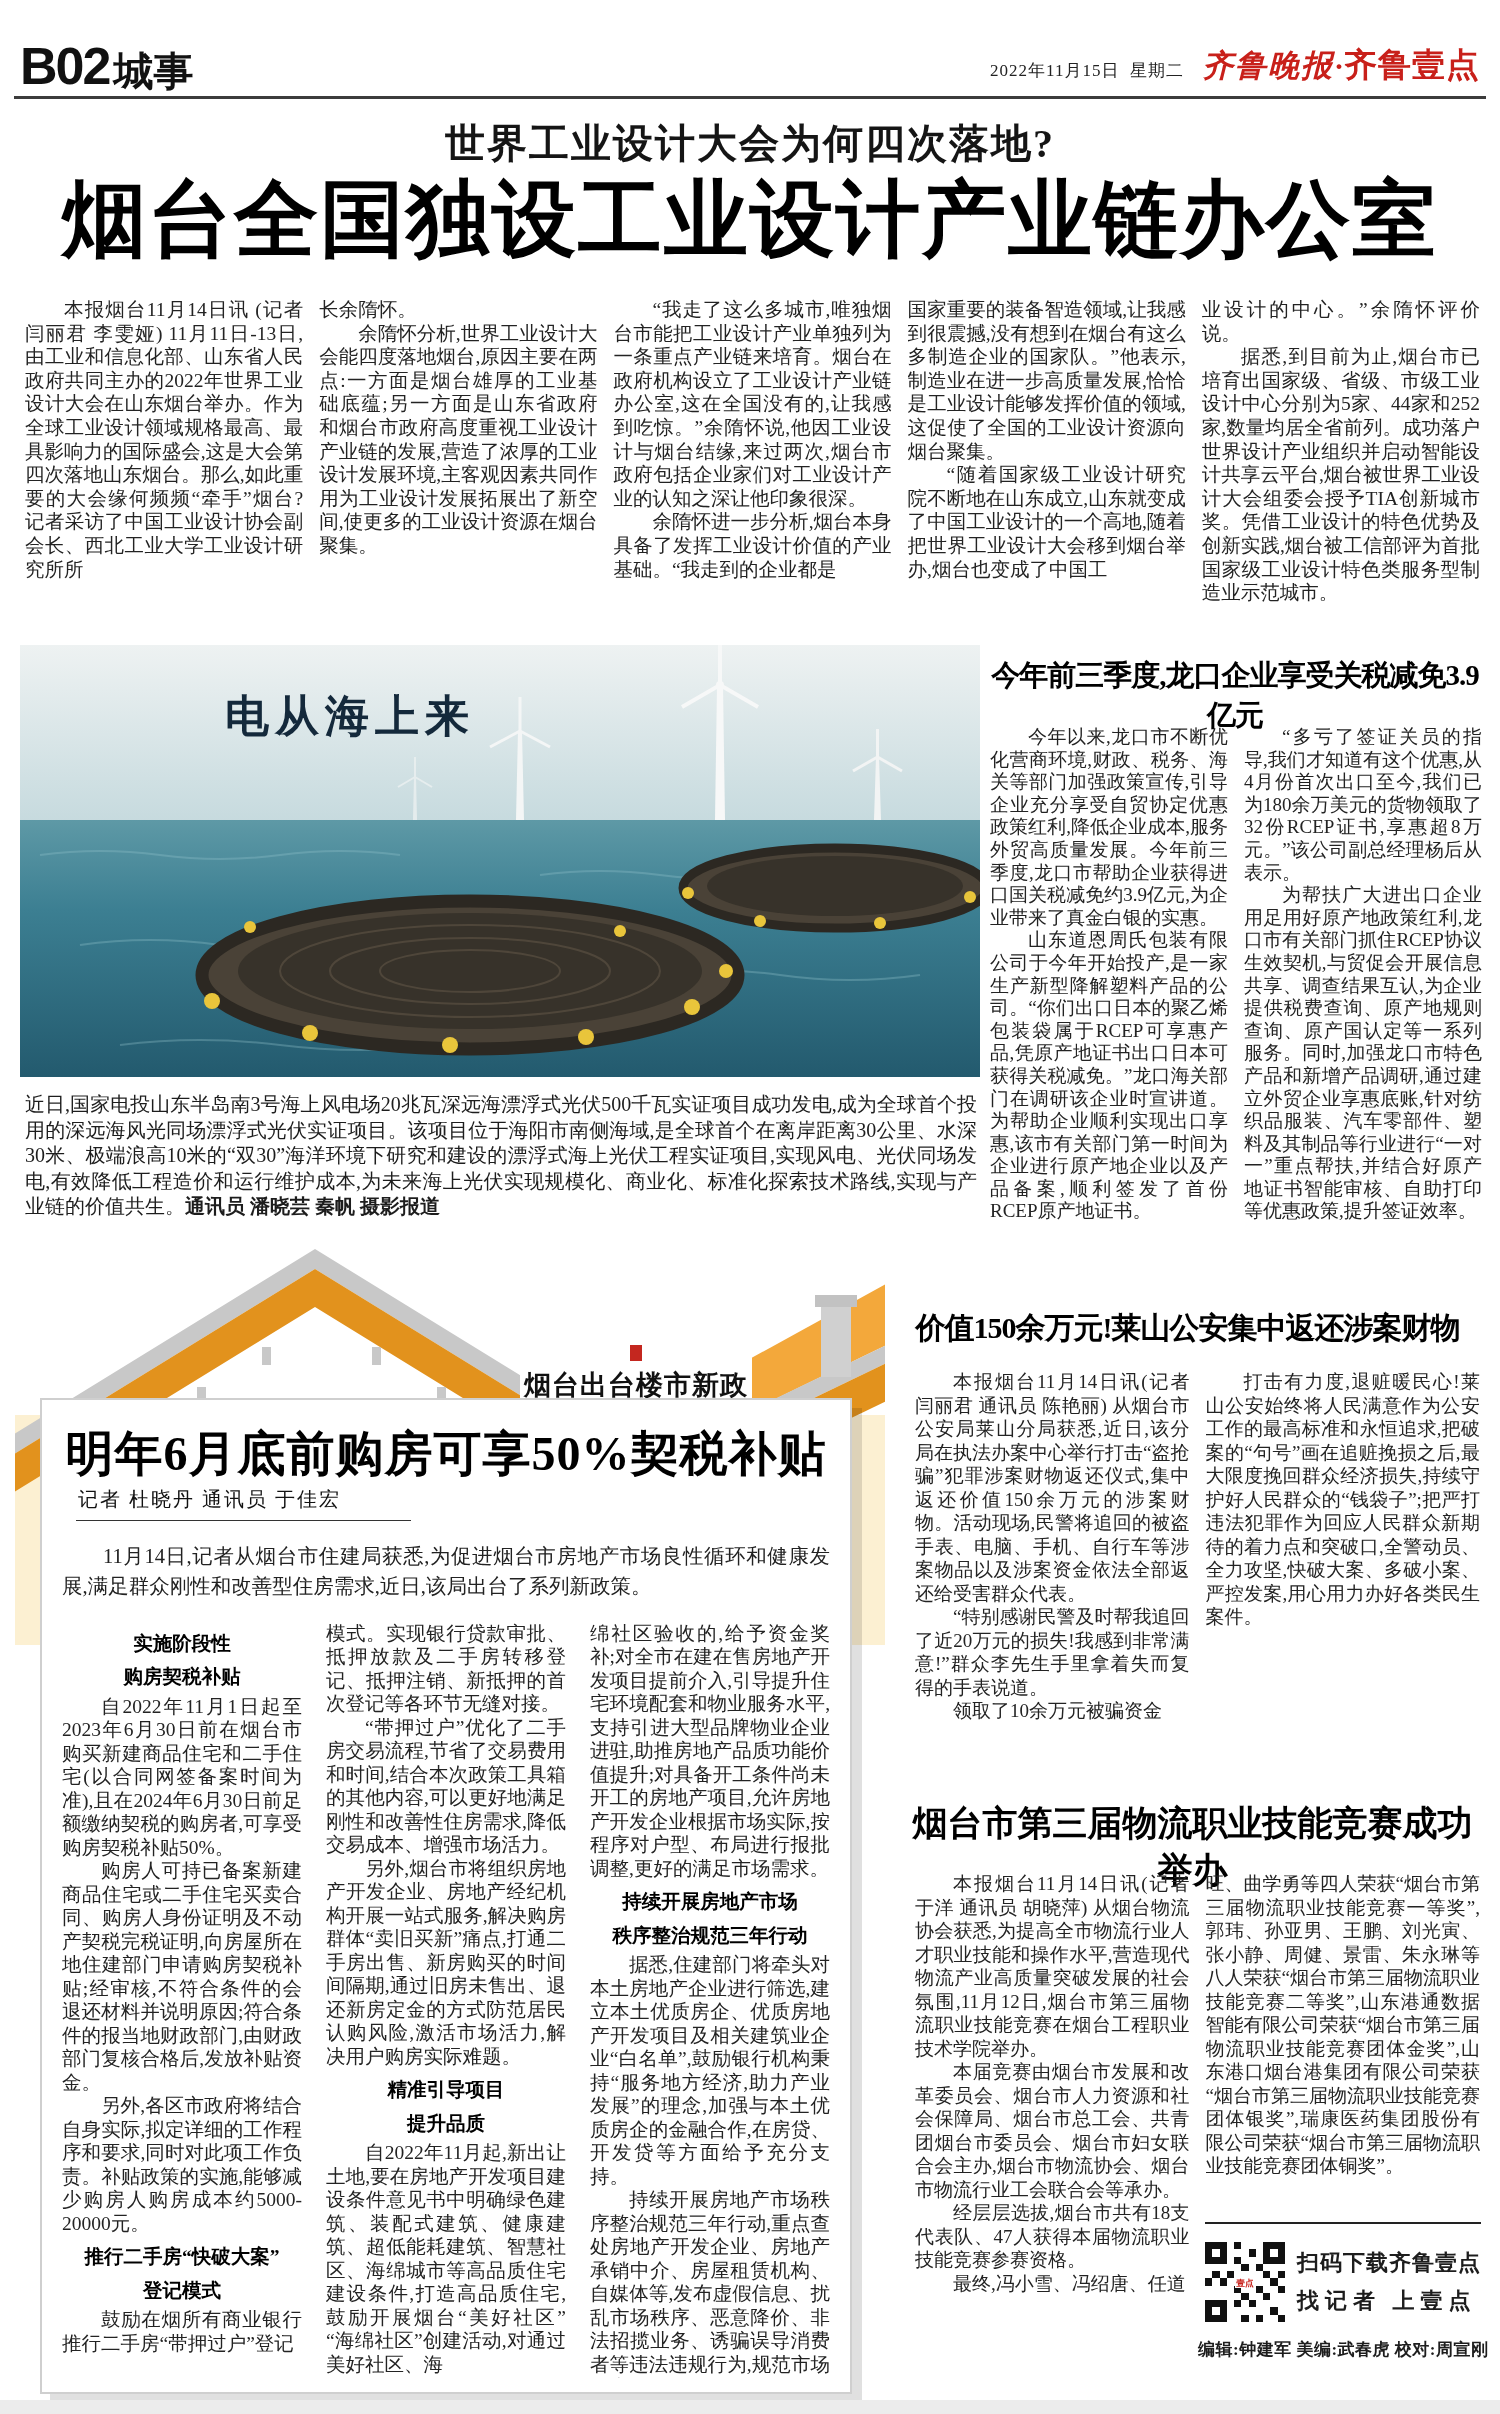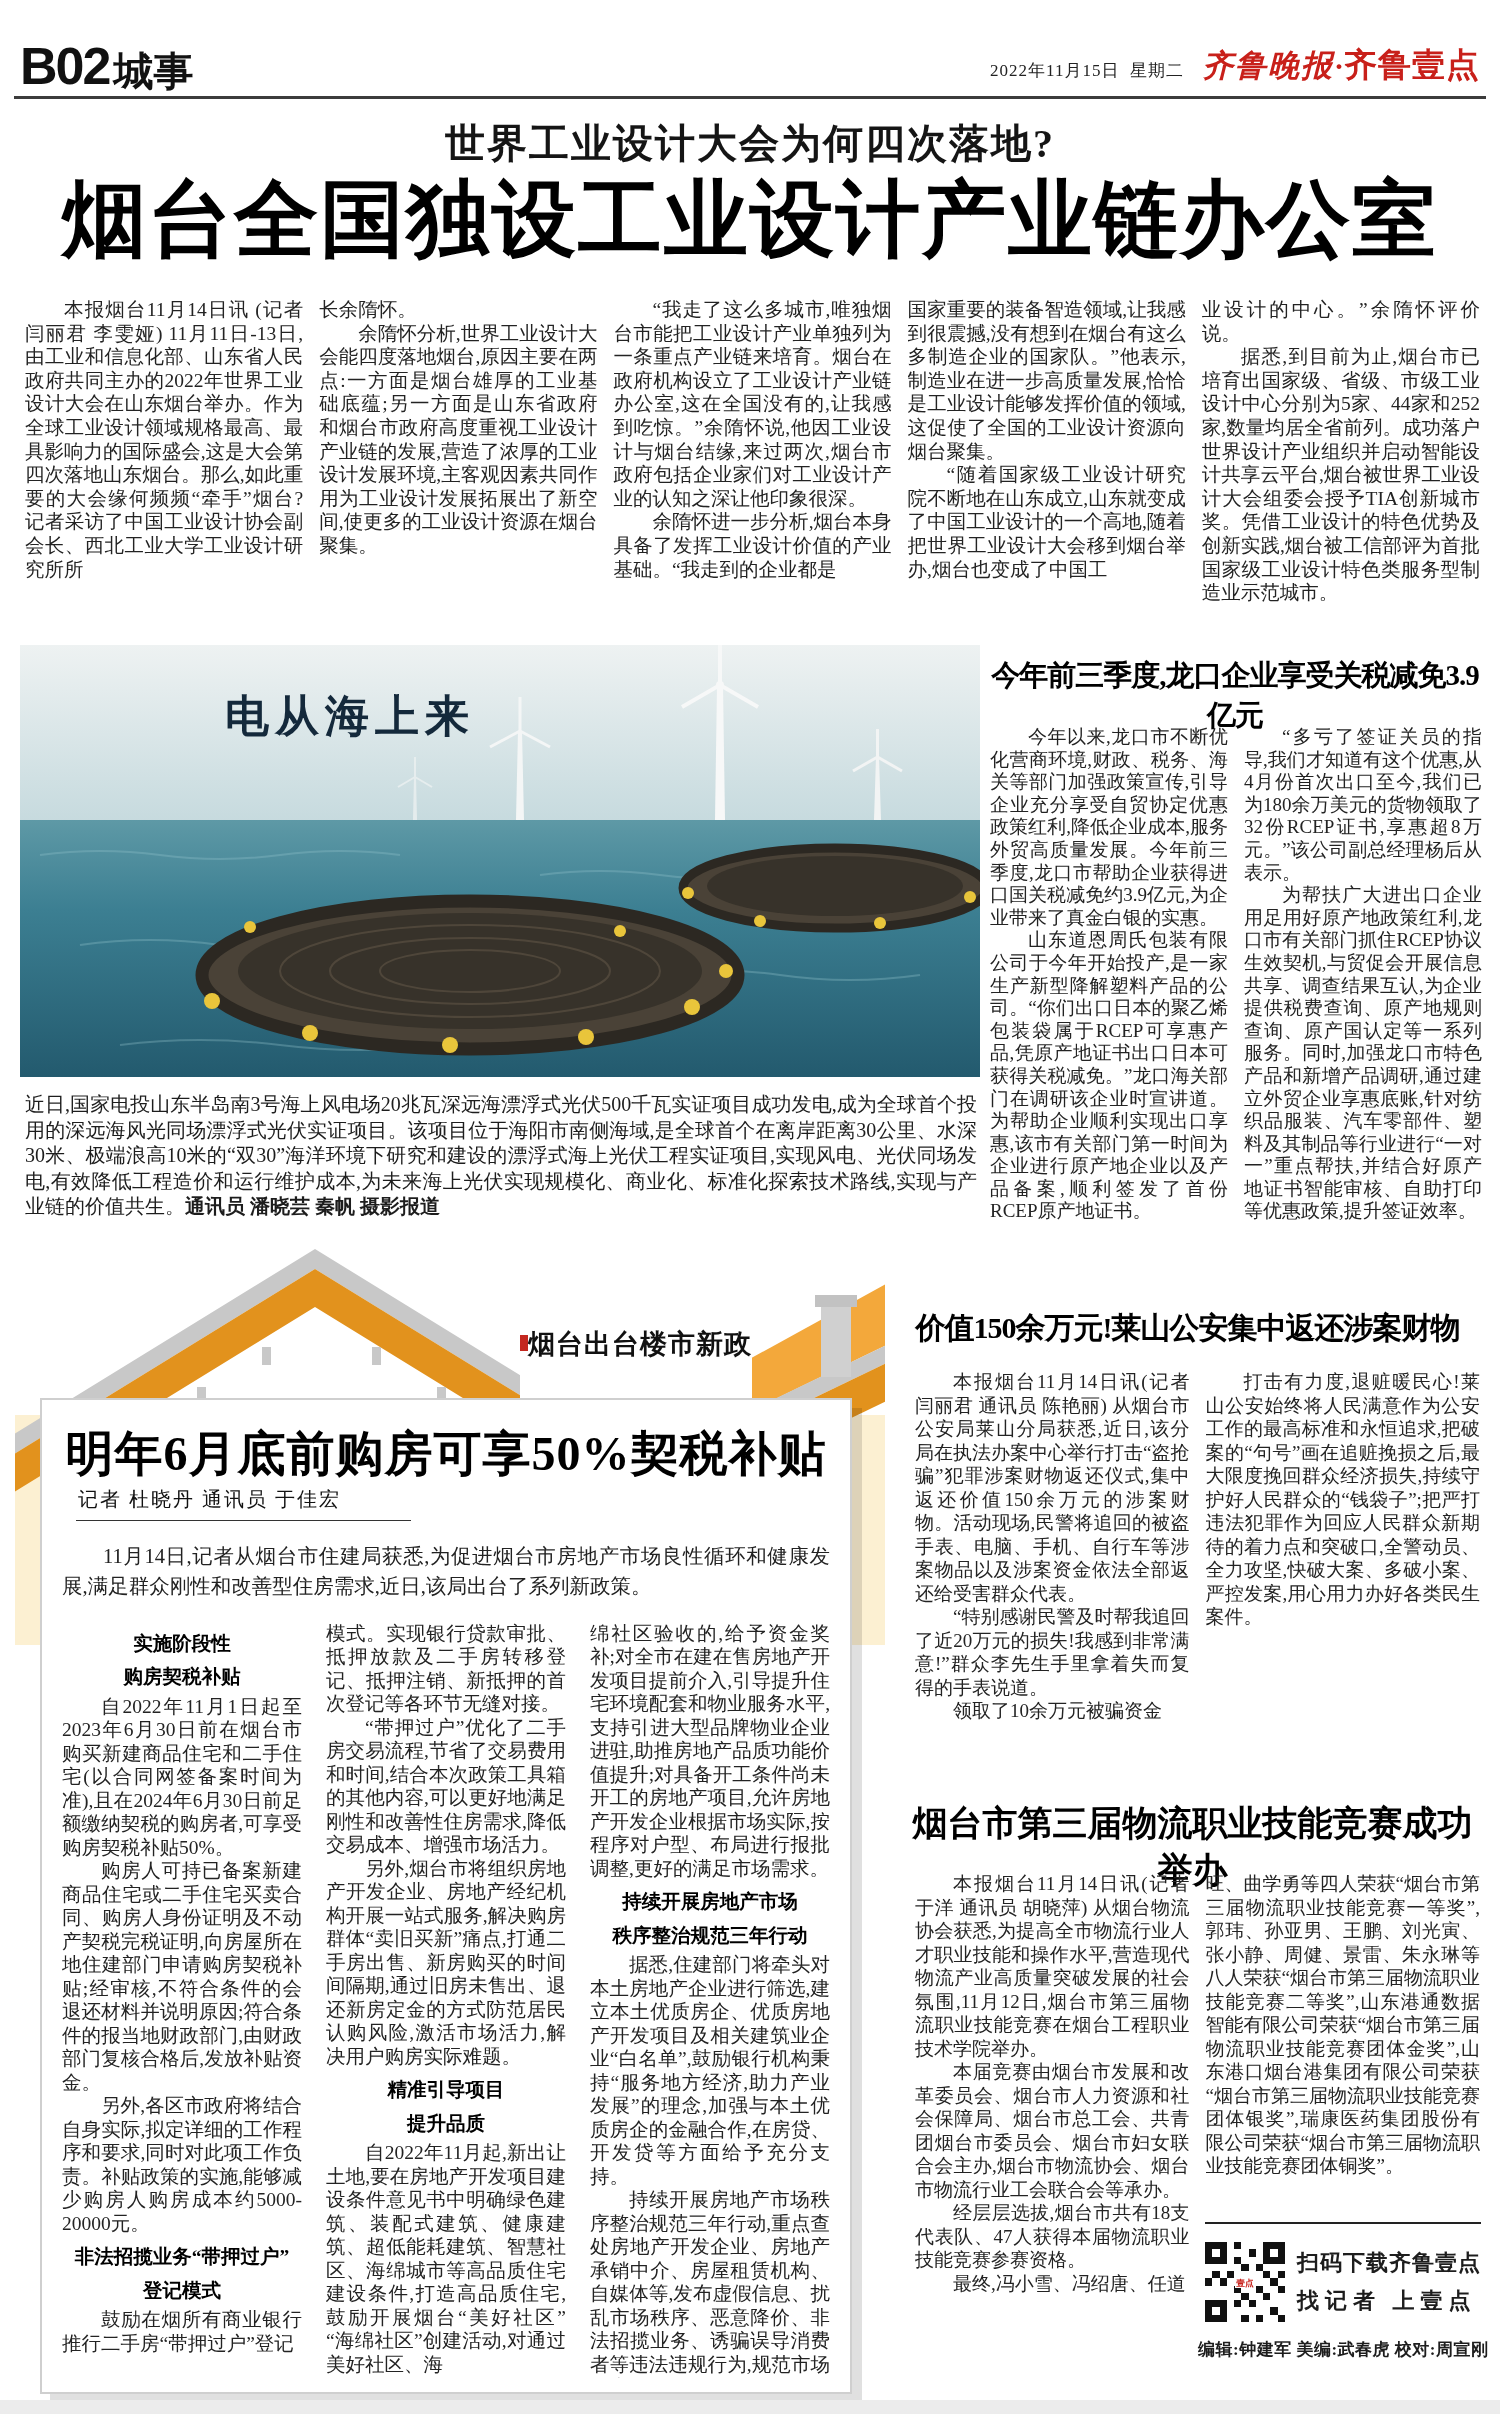--- a/index.html
+++ b/index.html
@@ -37,21 +37,21 @@
   .photo-caption{left:25px;top:1092px;width:952px;height:128px;font-size:20px;line-height:25.5px;text-align:justify;}
   .photo-caption .cap{ text-indent:2em;}
   .photo-caption b{font-weight:900;}
   
   .lk-headline{left:988px;top:656px;width:494px;text-align:center;font-size:29px;font-weight:900;letter-spacing:-1px;color:#000;}
   .two-col{display:flex;gap:16px;overflow:hidden;}
   .lk-body{left:990px;top:726px;width:492px;height:496px;}
   .lk-body .para{font-size:19px;line-height:22.6px;}
   
   .house-zone{left:15px;top:1245px;width:870px;height:1158px;}
-  .badge-box{position:absolute;left:505px;top:48px;width:232px;height:106px;background:#fff;display:flex;flex-direction:row;align-items:center;justify-content:flex-end;}
+  .badge-box{position:absolute;left:505px;top:56px;width:232px;height:106px;background:#fff;display:flex;flex-direction:column;align-items:center;justify-content:flex-end;}
   .badge-mark{width:12px;height:16px;background:#c4271f;margin-bottom:6px;}
   .badge-text{font-size:27px;font-weight:700;letter-spacing:1px;color:#111;padding-bottom:4px;white-space:nowrap;}
   .panel{position:absolute;left:25px;top:153px;width:812px;height:996px;background:#fff;border:2px solid #cfcfcf;box-shadow:10px 10px 0 rgba(0,0,0,0.12);box-sizing:border-box;padding:0 20px;}
   .hz-headline{margin-top:22px;text-align:center;font-size:48px;font-weight:900;letter-spacing:1px;color:#000;}
   .hz-byline{margin-left:14px;}
   .hz-byline span{display:inline-block;font-size:20px;color:#111;border-bottom:1.5px solid #333;padding:0 70px 7px 2px;letter-spacing:2px;}
   .hz-intro{margin-top:20px;font-size:20.5px;line-height:30px;text-align:justify;text-indent:2em;color:#222;}
   .hz-body{margin-top:14px;height:756px;display:flex;gap:24px;overflow:hidden;}
   .hz-body .para{font-size:19.5px;line-height:23.5px;}
   
@@ -246,21 +246,21 @@
     <div class="hz-headline">明年6月底前购房可享50%契税补贴</div>
     <div class="hz-byline"><span>记者 杜晓丹 通讯员 于佳宏</span></div>
     <p class="hz-intro">11月14日,记者从烟台市住建局获悉,为促进烟台市房地产市场良性循环和健康发展,满足群众刚性和改善型住房需求,近日,该局出台了系列新政策。</p>
     <div class="hz-body">
       <div class="col">
           <p class="para t-h">实施阶段性</p>
           <p class="para t-h">购房契税补贴</p>
           <p class="para t-p">自2022年11月1日起至2023年6月30日前在烟台市购买新建商品住宅和二手住宅(以合同网签备案时间为准),且在2024年6月30日前足额缴纳契税的购房者,可享受购房契税补贴50%。</p>
           <p class="para t-p">购房人可持已备案新建商品住宅或二手住宅买卖合同、购房人身份证明及不动产契税完税证明,向房屋所在地住建部门申请购房契税补贴;经审核,不符合条件的会退还材料并说明原因;符合条件的报当地财政部门,由财政部门复核合格后,发放补贴资金。</p>
           <p class="para t-p">另外,各区市政府将结合自身实际,拟定详细的工作程序和要求,同时对此项工作负责。补贴政策的实施,能够减少购房人购房成本约5000-20000元。</p>
-          <p class="para t-h">非法招揽业务“带押过户”</p>
+          <p class="para t-h">推行二手房“快破大案”</p>
           <p class="para t-h">登记模式</p>
           <p class="para t-p">鼓励在烟所有商业银行推行二手房“带押过户”登记</p>
         </div>
       <div class="col">
           <p class="para t-pc">模式。实现银行贷款审批、抵押放款及二手房转移登记、抵押注销、新抵押的首次登记等各环节无缝对接。</p>
           <p class="para t-p">“带押过户”优化了二手房交易流程,节省了交易费用和时间,结合本次政策工具箱的其他内容,可以更好地满足刚性和改善性住房需求,降低交易成本、增强市场活力。</p>
           <p class="para t-p">另外,烟台市将组织房地产开发企业、房地产经纪机构开展一站式服务,解决购房群体“卖旧买新”痛点,打通二手房出售、新房购买的时间间隔期,通过旧房未售出、退还新房定金的方式防范居民认购风险,激活市场活力,解决用户购房实际难题。</p>
           <p class="para t-h">精准引导项目</p>
           <p class="para t-h">提升品质</p>
           <p class="para t-p">自2022年11月起,新出让土地,要在房地产开发项目建设条件意见书中明确绿色建筑、装配式建筑、健康建筑、超低能耗建筑、智慧社区、海绵城市等高品质住宅建设条件,打造高品质住宅,鼓励开展烟台“美好社区”“海绵社区”创建活动,对通过美好社区、海</p>

